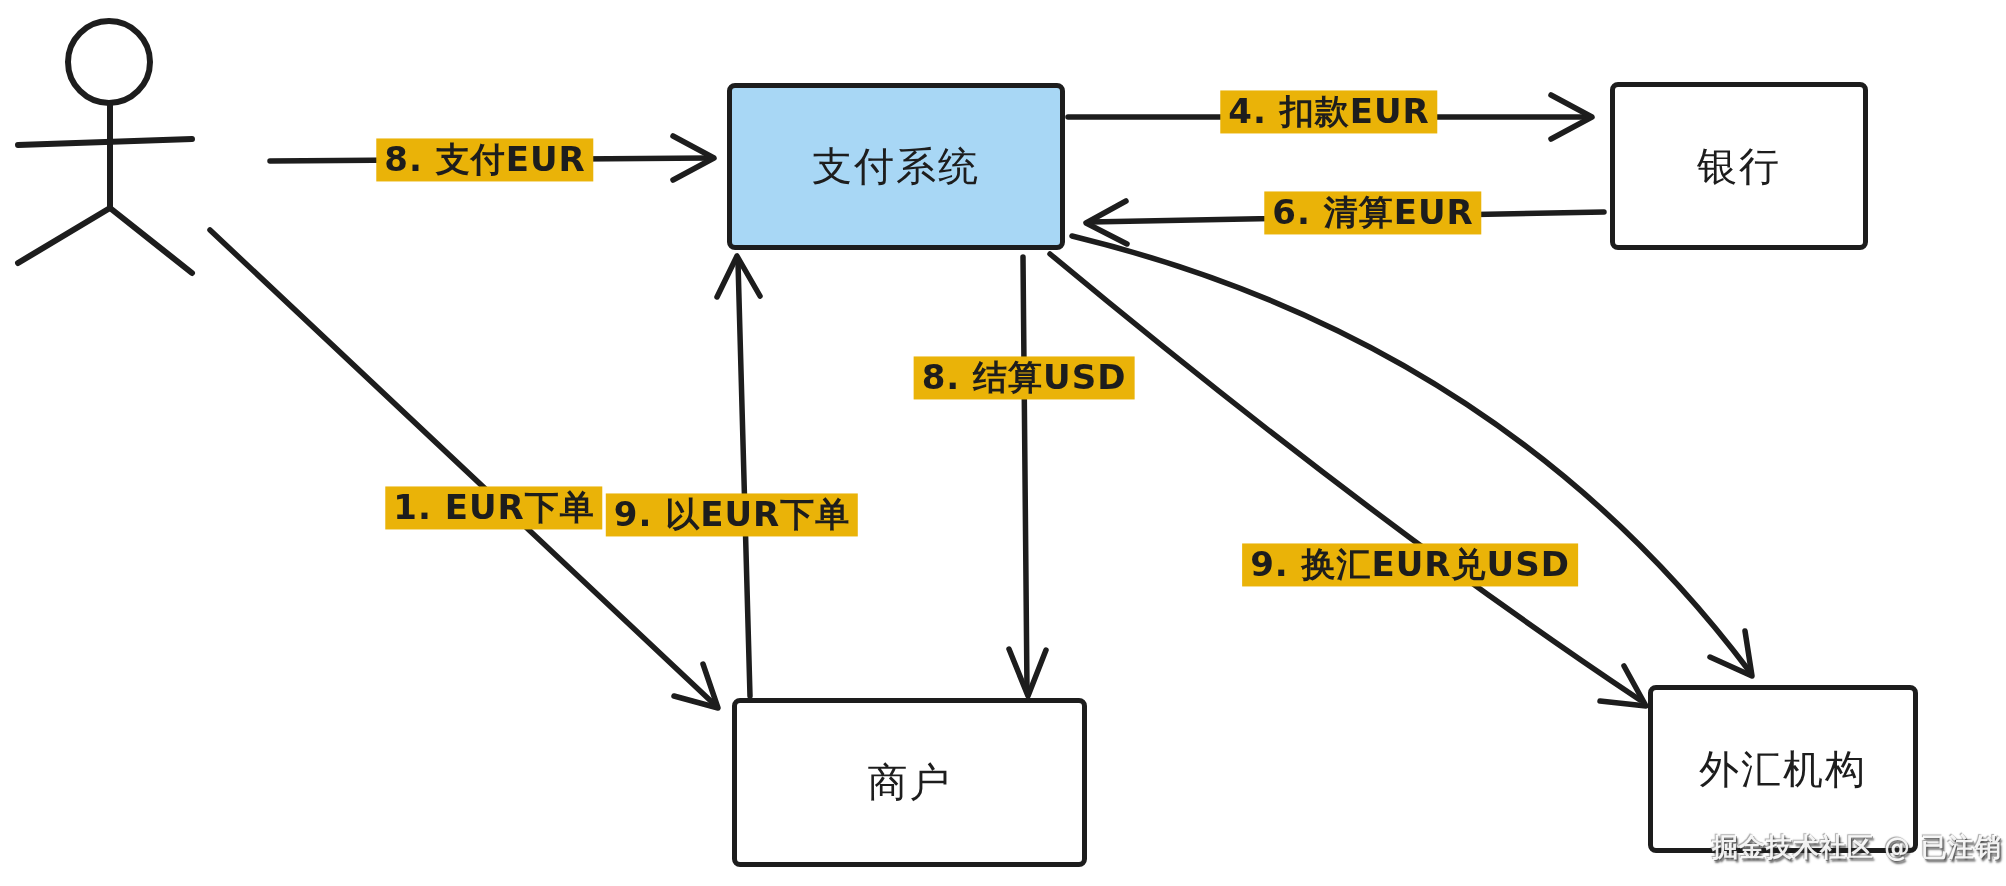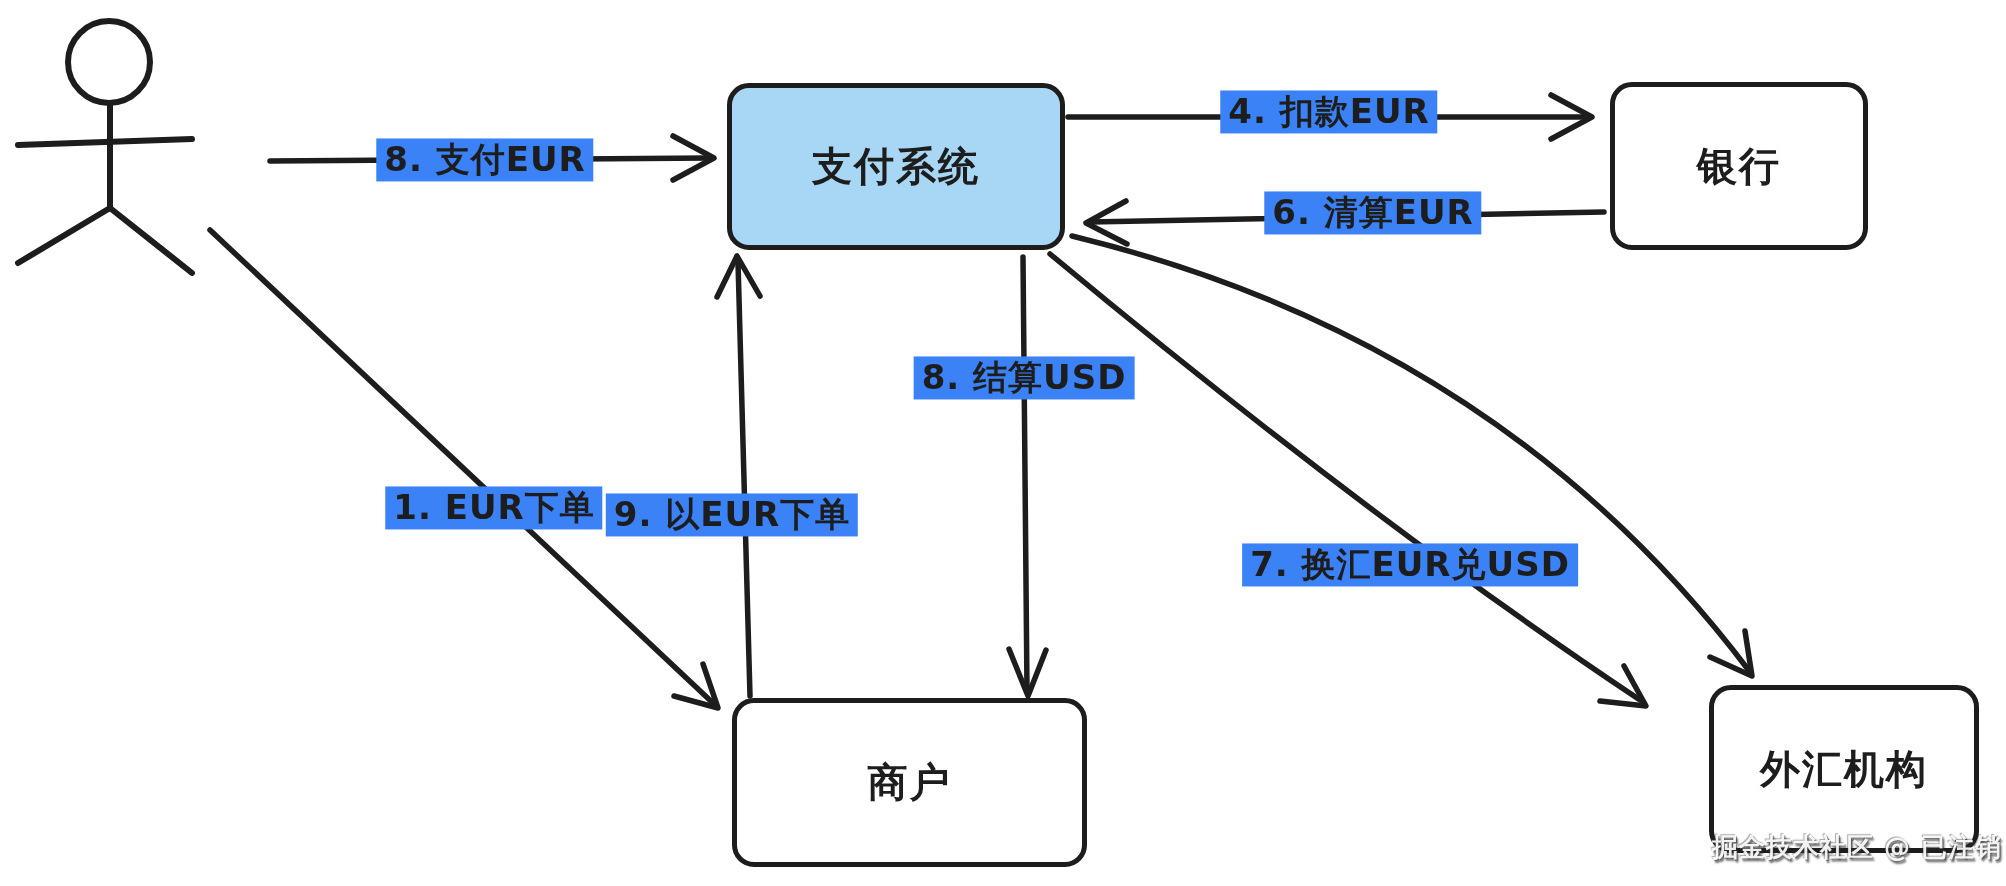--- a/index.html
+++ b/index.html
@@ -9,40 +9,40 @@
     height: 886px;
     background: #ffffff;
     overflow: hidden;
     font-family: "DejaVu Sans", "Liberation Sans", sans-serif;
     color: #1d1d1d;
   }
   #wires { position: absolute; left: 0; top: 0; }
   .node {
     position: absolute;
     border: 5px solid #1d1d1d;
-    border-radius: 22px;
+    border-radius: 8px;
     background: #ffffff;
     display: flex;
     align-items: center;
     justify-content: center;
     font-size: 40px;
-    font-weight: 700;
+    font-weight: 400;
     letter-spacing: 2px;
     box-sizing: border-box;
     text-align: right;
   }
   .node.highlight { background: #a8d7f5; }
   #node-payment  { left: 727px;  top: 83px;  width: 338px; height: 167px; }
   #node-bank     { left: 1610px; top: 82px;  width: 258px; height: 168px; }
   #node-merchant { left: 732px;  top: 698px; width: 355px; height: 169px; }
-  #node-fx       { left: 1709px; top: 685px; width: 270px; height: 168px; }
+  #node-fx       { left: 1648px; top: 685px; width: 270px; height: 168px; }
   .edge-label {
     position: absolute;
     transform: translate(-50%, -50%);
-    background: #3b82f6;
+    background: #eab308;
     padding: 2px 8px;
     font-size: 34px;
     font-weight: 600;
     letter-spacing: 1px;
     white-space: nowrap;
     line-height: 1.15;
   }
   #label-e1 { left: 494px;  top: 468px; margin-top: 40px; }
   #label-e2 { left: 732px;  top: 515px; }
   #label-e3 { left: 485px;  top: 160px; }
@@ -135,18 +135,18 @@
 
   <div id="node-fx" class="node">
     <span>外汇机构</span>
   </div>
 
   <div id="label-e1" class="edge-label">1. EUR下单</div>
   <div id="label-e2" class="edge-label">9. 以EUR下单</div>
   <div id="label-e3" class="edge-label">8. 支付EUR</div>
   <div id="label-e4" class="edge-label">4. 扣款EUR</div>
   <div id="label-e6" class="edge-label">6. 清算EUR</div>
-  <div id="label-e7" class="edge-label">7. 换汇EUR兑USD</div>
+  <div id="label-e7" class="edge-label">9. 换汇EUR兑USD</div>
   <div id="label-e8" class="edge-label">8. 结算USD</div>
 
   <div id="watermark">掘金技术社区 @ 已注销</div>
 
 </div>
 
 </body></html>

